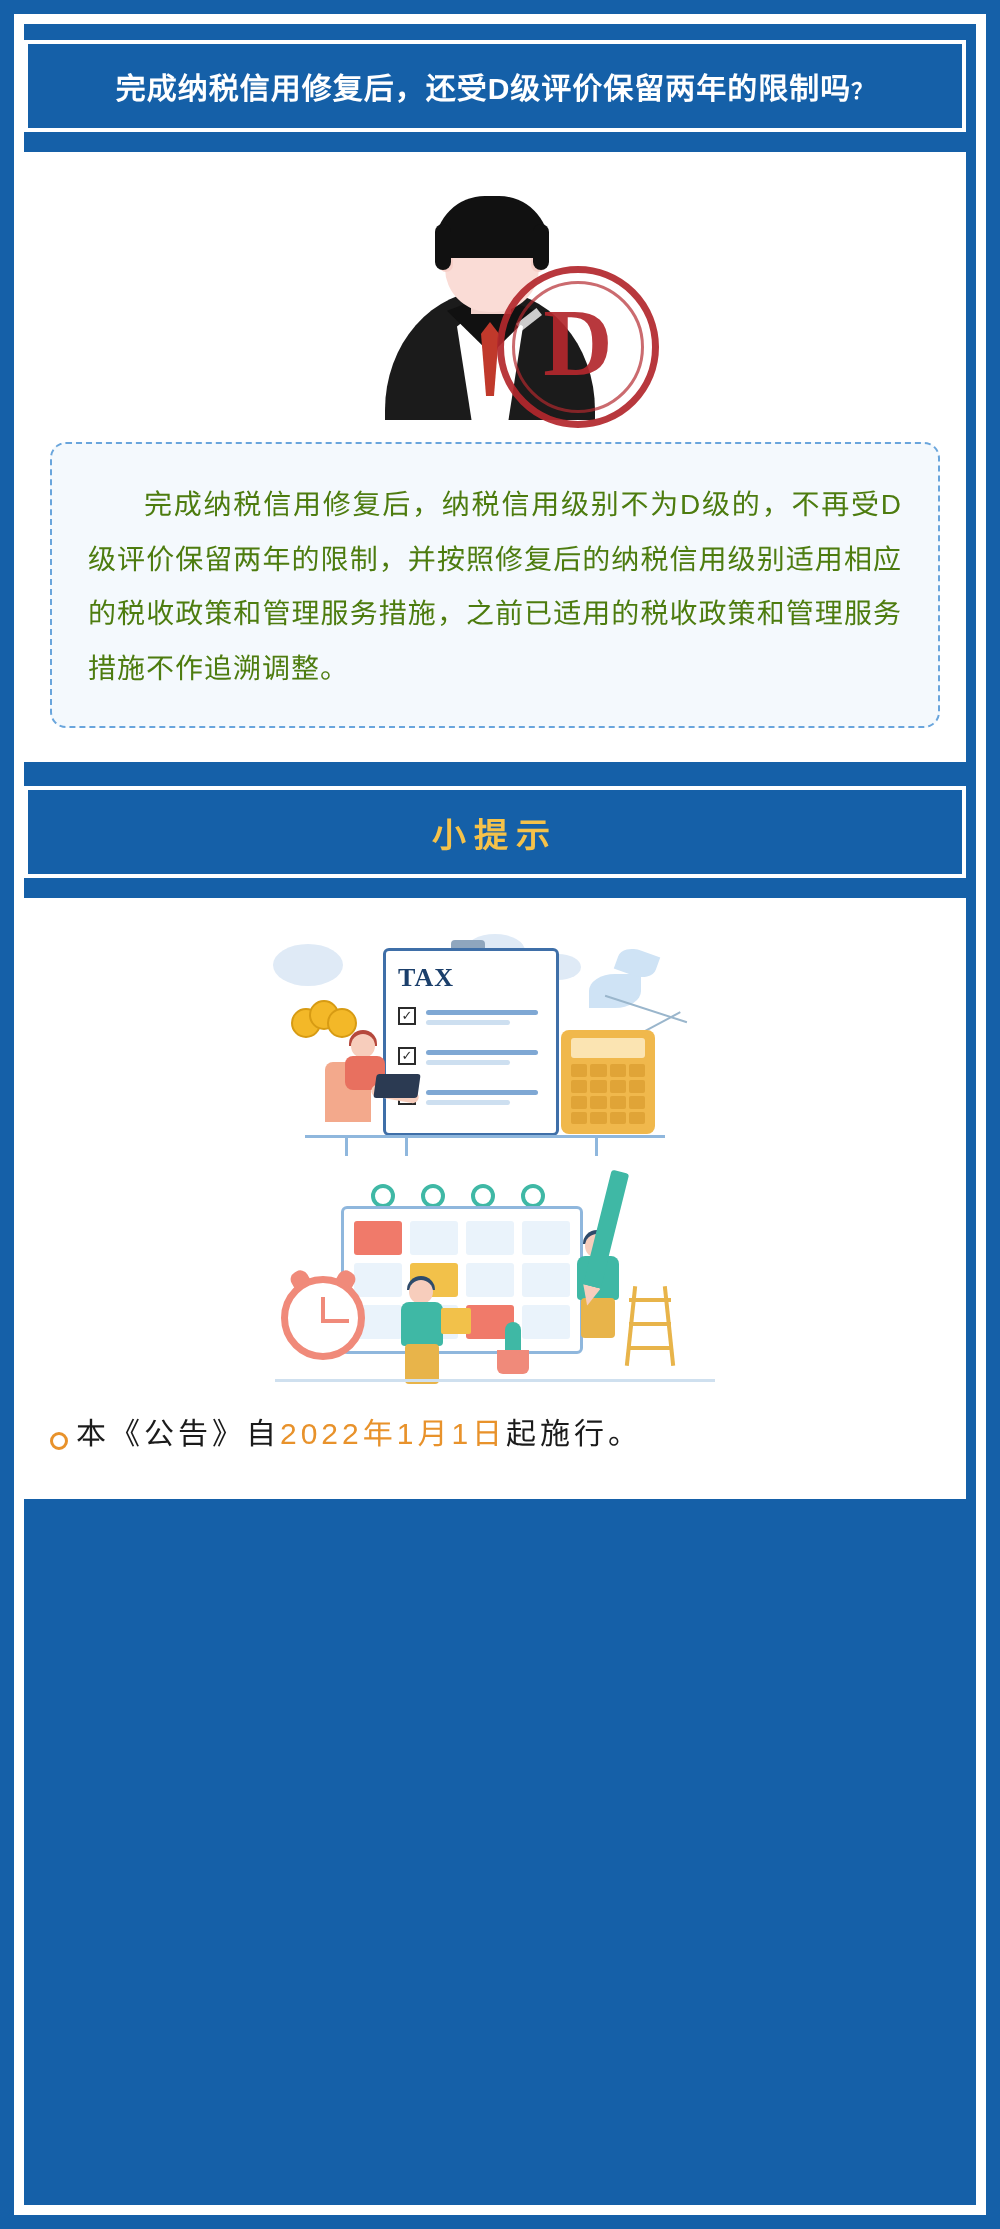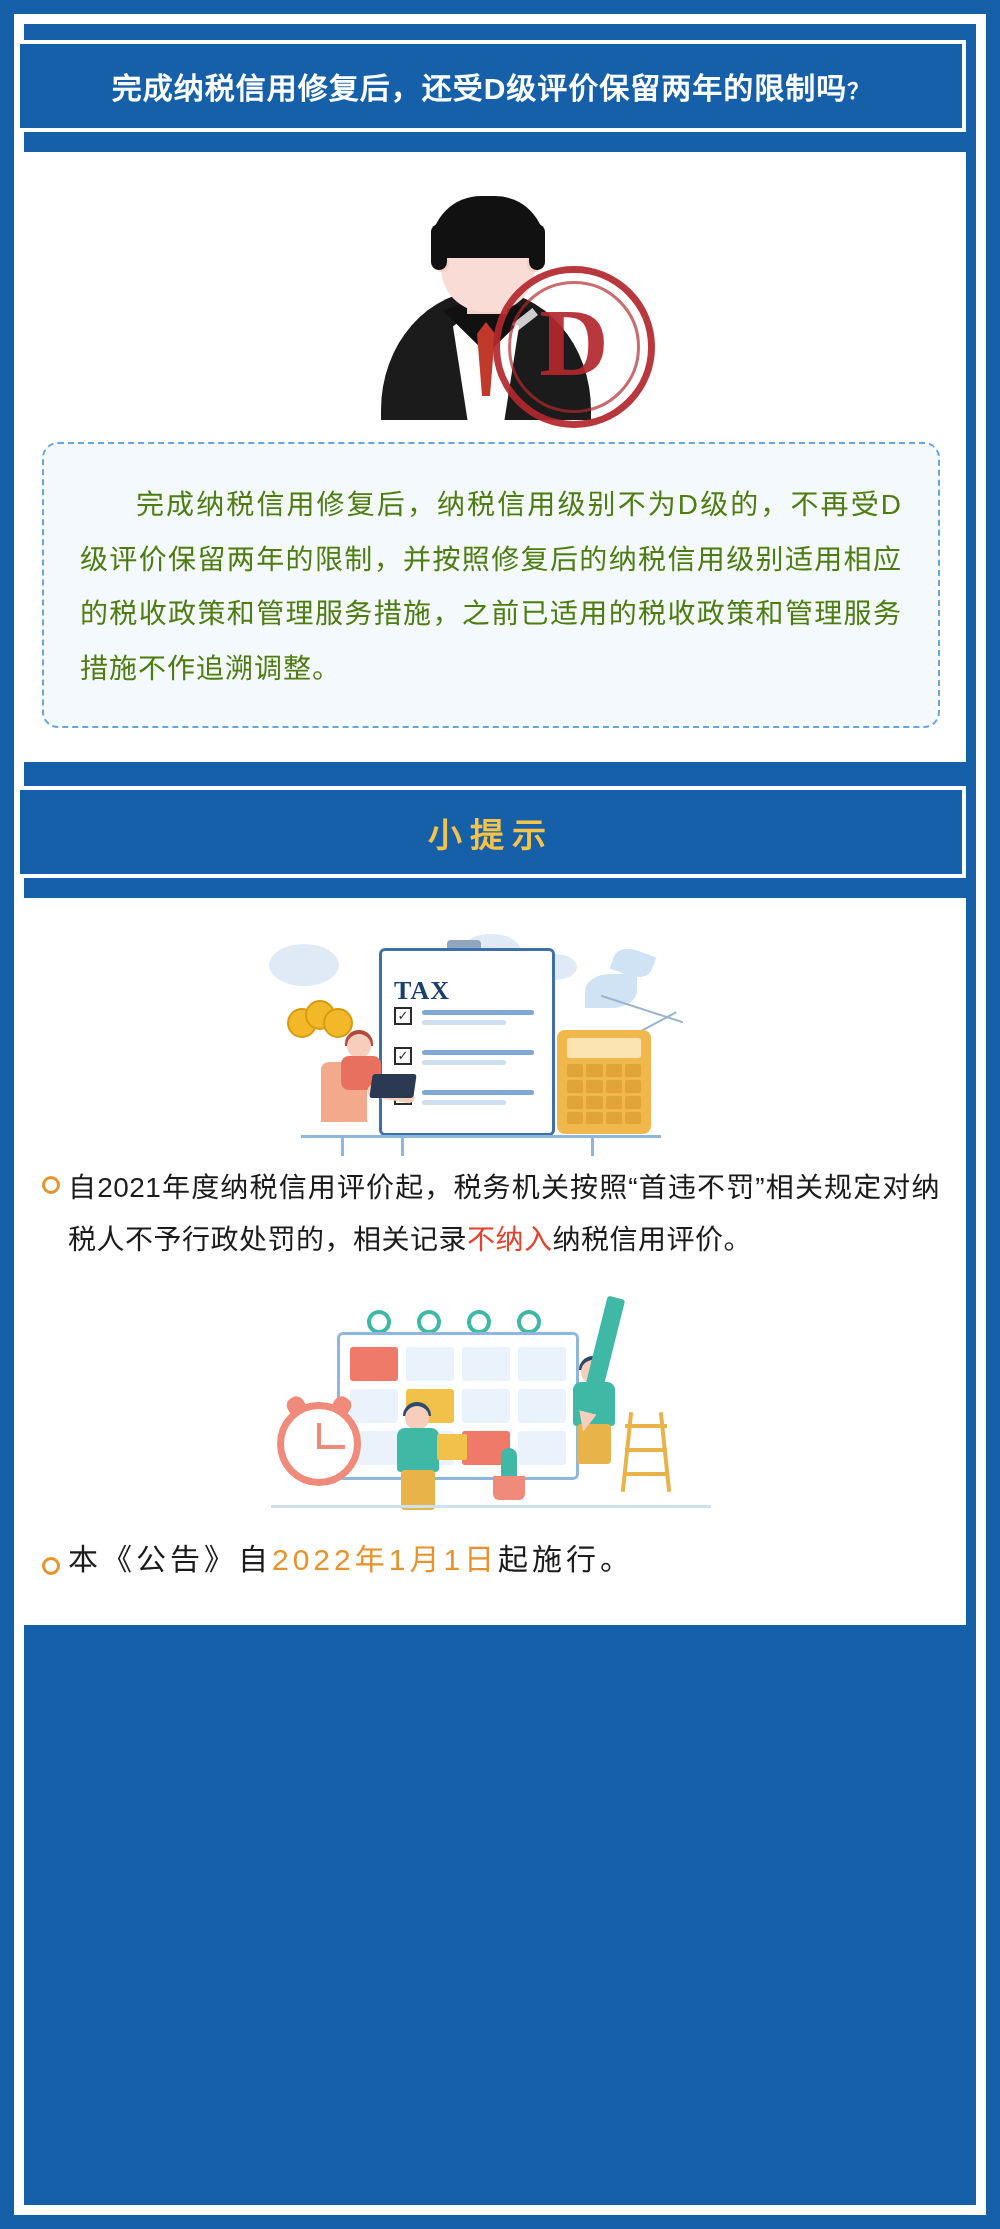--- a/index.html
+++ b/index.html
@@ -26,21 +26,21 @@
     top: 14px;
     width: 972px;
     height: 2201px;
     border: 10px solid #ffffff;
     box-sizing: border-box;
     background: transparent;
   }
   .content {
     position: relative;
     z-index: 3;
-    padding: 24px 34px 0 16px;
+    padding: 24px 34px 0 24px;
     box-sizing: border-box;
   }
 
   
   .title-bar {
     margin: 16px 0 0 0;
     border: 4px solid #ffffff;
     background: #1560a8;
     height: 92px;
     display: flex;
@@ -321,21 +321,21 @@
     left: 186px;
     top: 10px;
     width: 34px;
     height: 16px;
     background: #8fa6be;
     border-radius: 4px;
   }
   .clip-title {
     position: absolute;
     left: 12px;
-    top: 25px;
+    top: 12px;
     font-family: "Liberation Serif", "DejaVu Serif", serif;
     font-size: 26px;
     font-weight: bold;
     color: #1b3f6b;
     letter-spacing: 1px;
   }
   .clip-row {
     position: absolute;
     left: 12px;
     width: 144px;
@@ -807,26 +807,20 @@
           <div class="p-leg"></div>
           <div class="p-laptop"></div>
         </div>
 
         <div class="floor-line"></div>
         <div class="floor-tick" style="left:80px"></div>
         <div class="floor-tick" style="left:140px"></div>
         <div class="floor-tick" style="left:330px"></div>
       </div>
 
-      <div class="bullet-row">
-        <span class="bullet-dot"></span>
-        <div class="bullet-text">
-          <span>自2021年度纳税信用评价起，税务机关按照“首违不罚”相关规定对纳税人不予行政处罚的，相关记录</span><span class="hl-red">不纳入</span><span>纳税信用评价。</span>
-        </div>
-      </div>
 
       <div class="illus-cal">
         <div class="cal-ring" style="left:96px"></div>
         <div class="cal-ring" style="left:146px"></div>
         <div class="cal-ring" style="left:196px"></div>
         <div class="cal-ring" style="left:246px"></div>
 
         <div class="cal-body">
           <div class="cal-grid">
             <span class="mark"></span>

